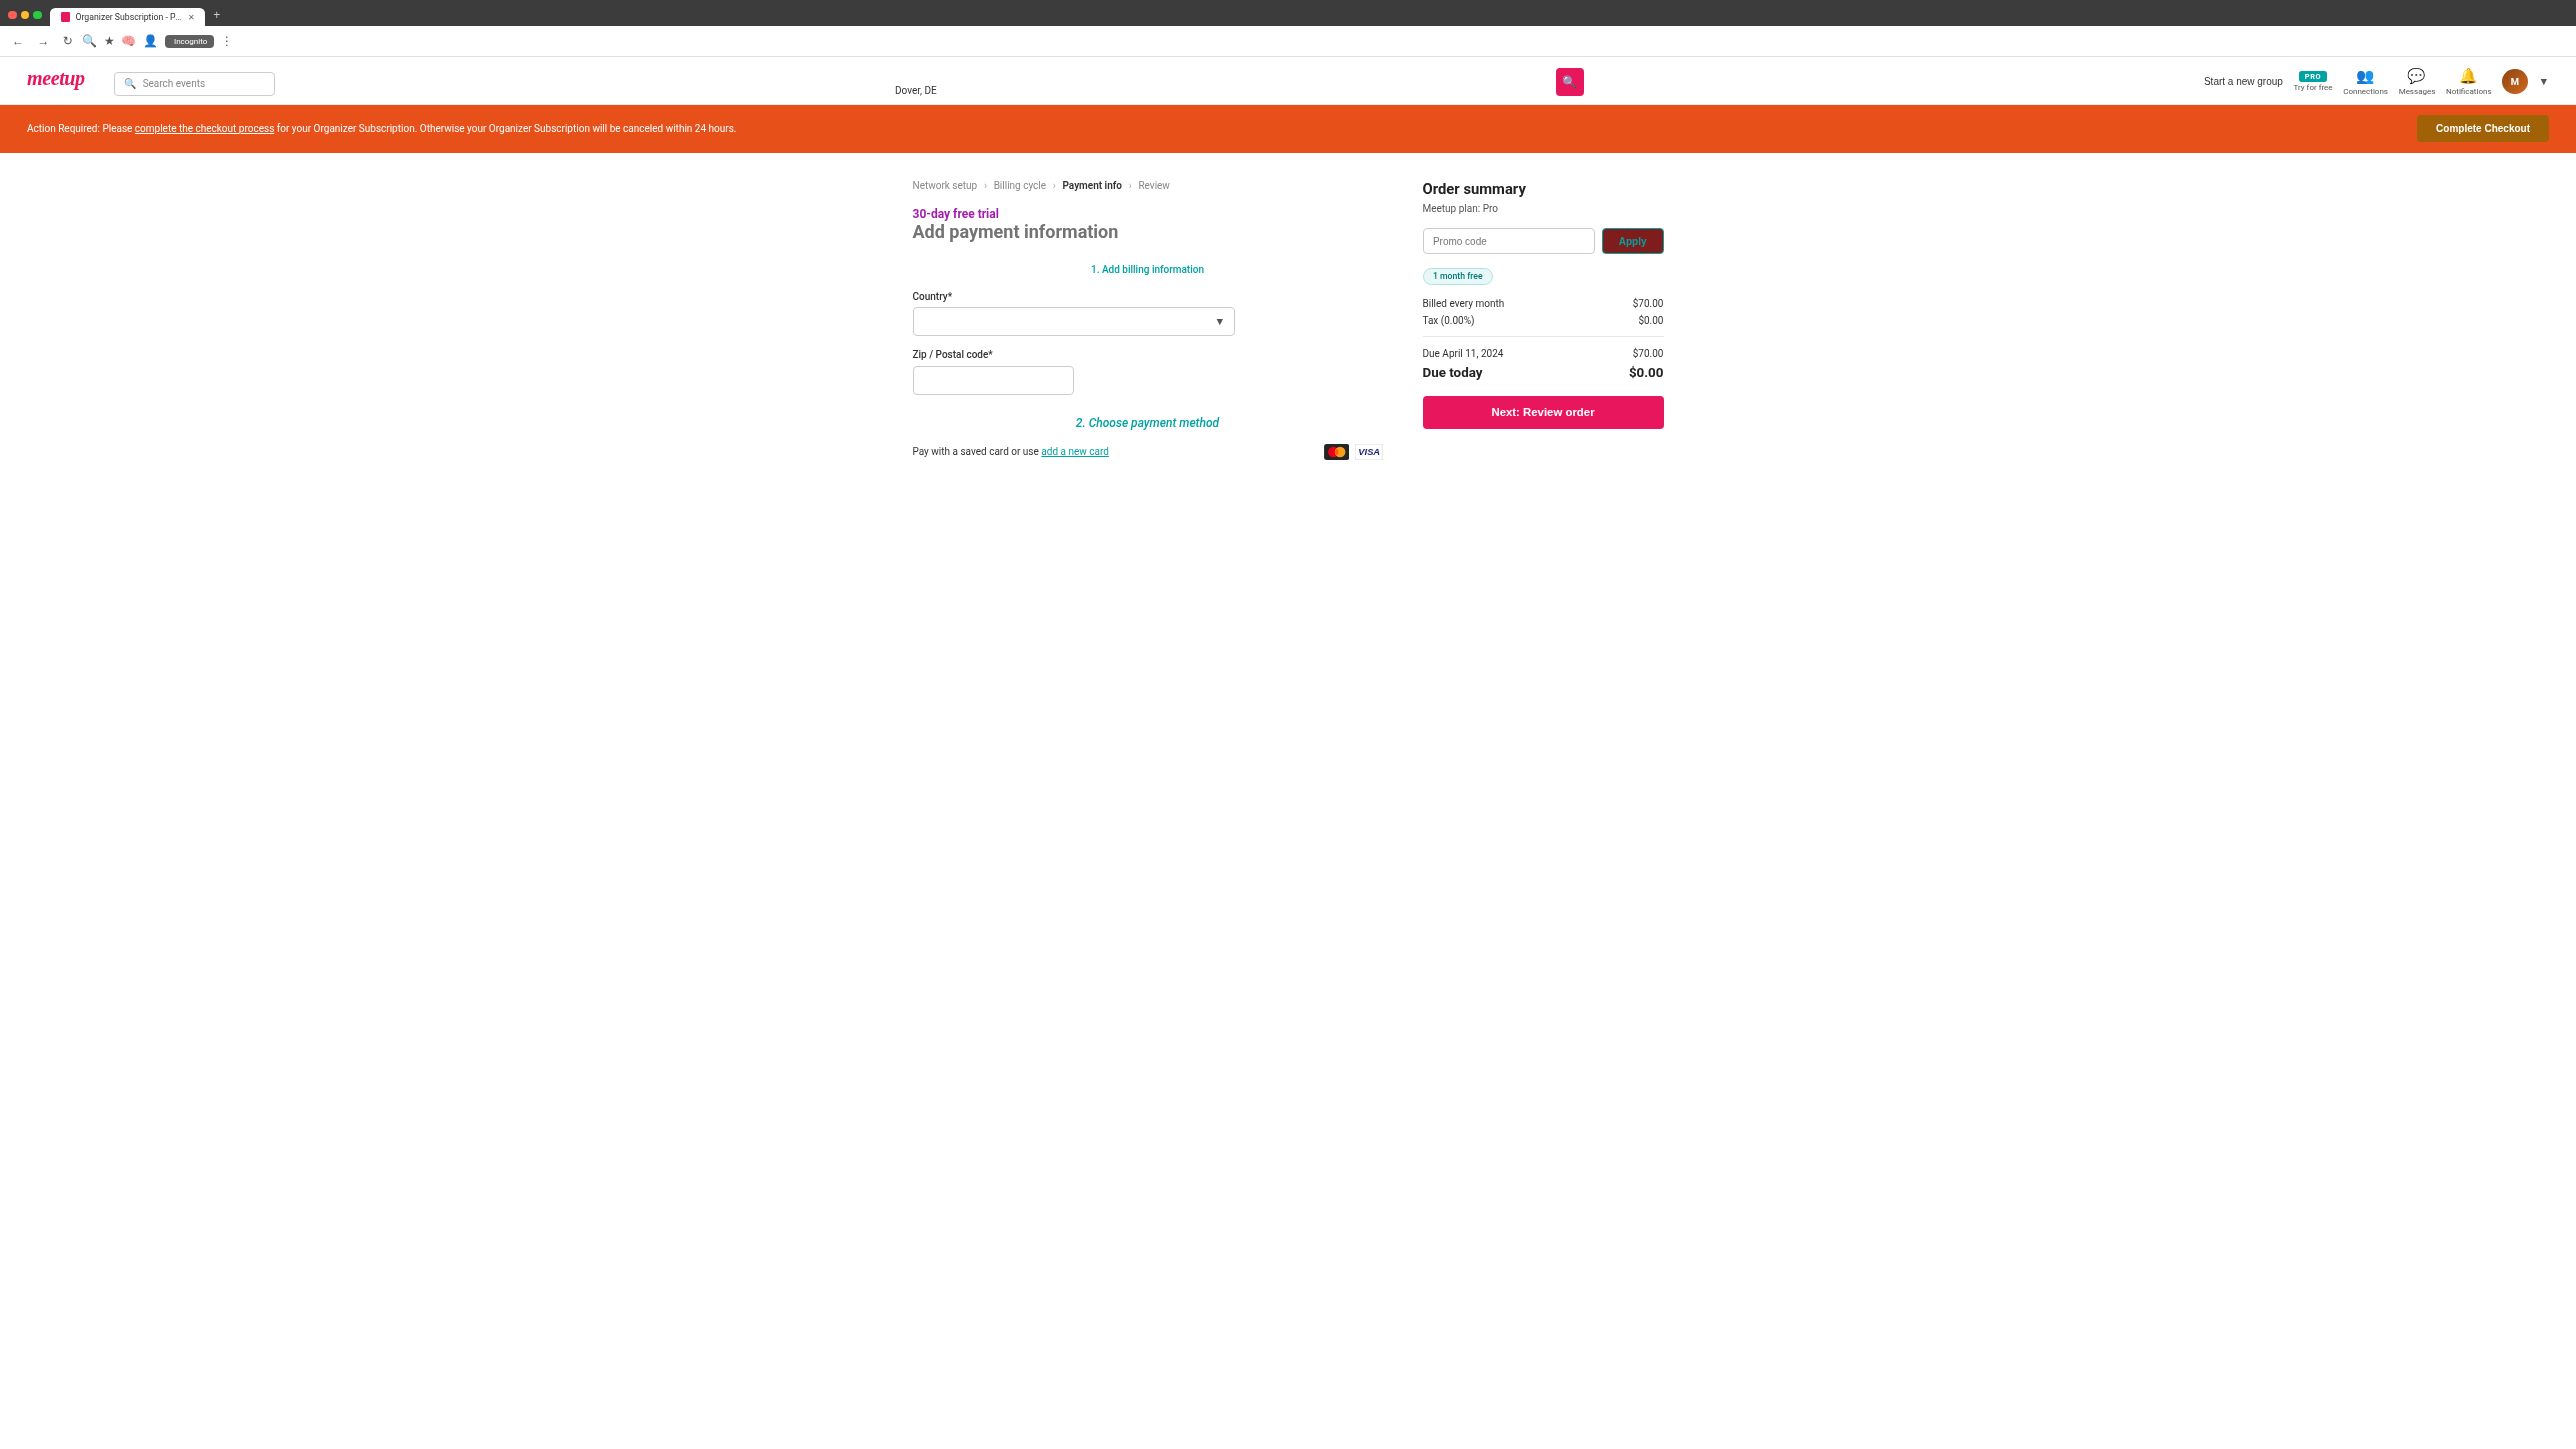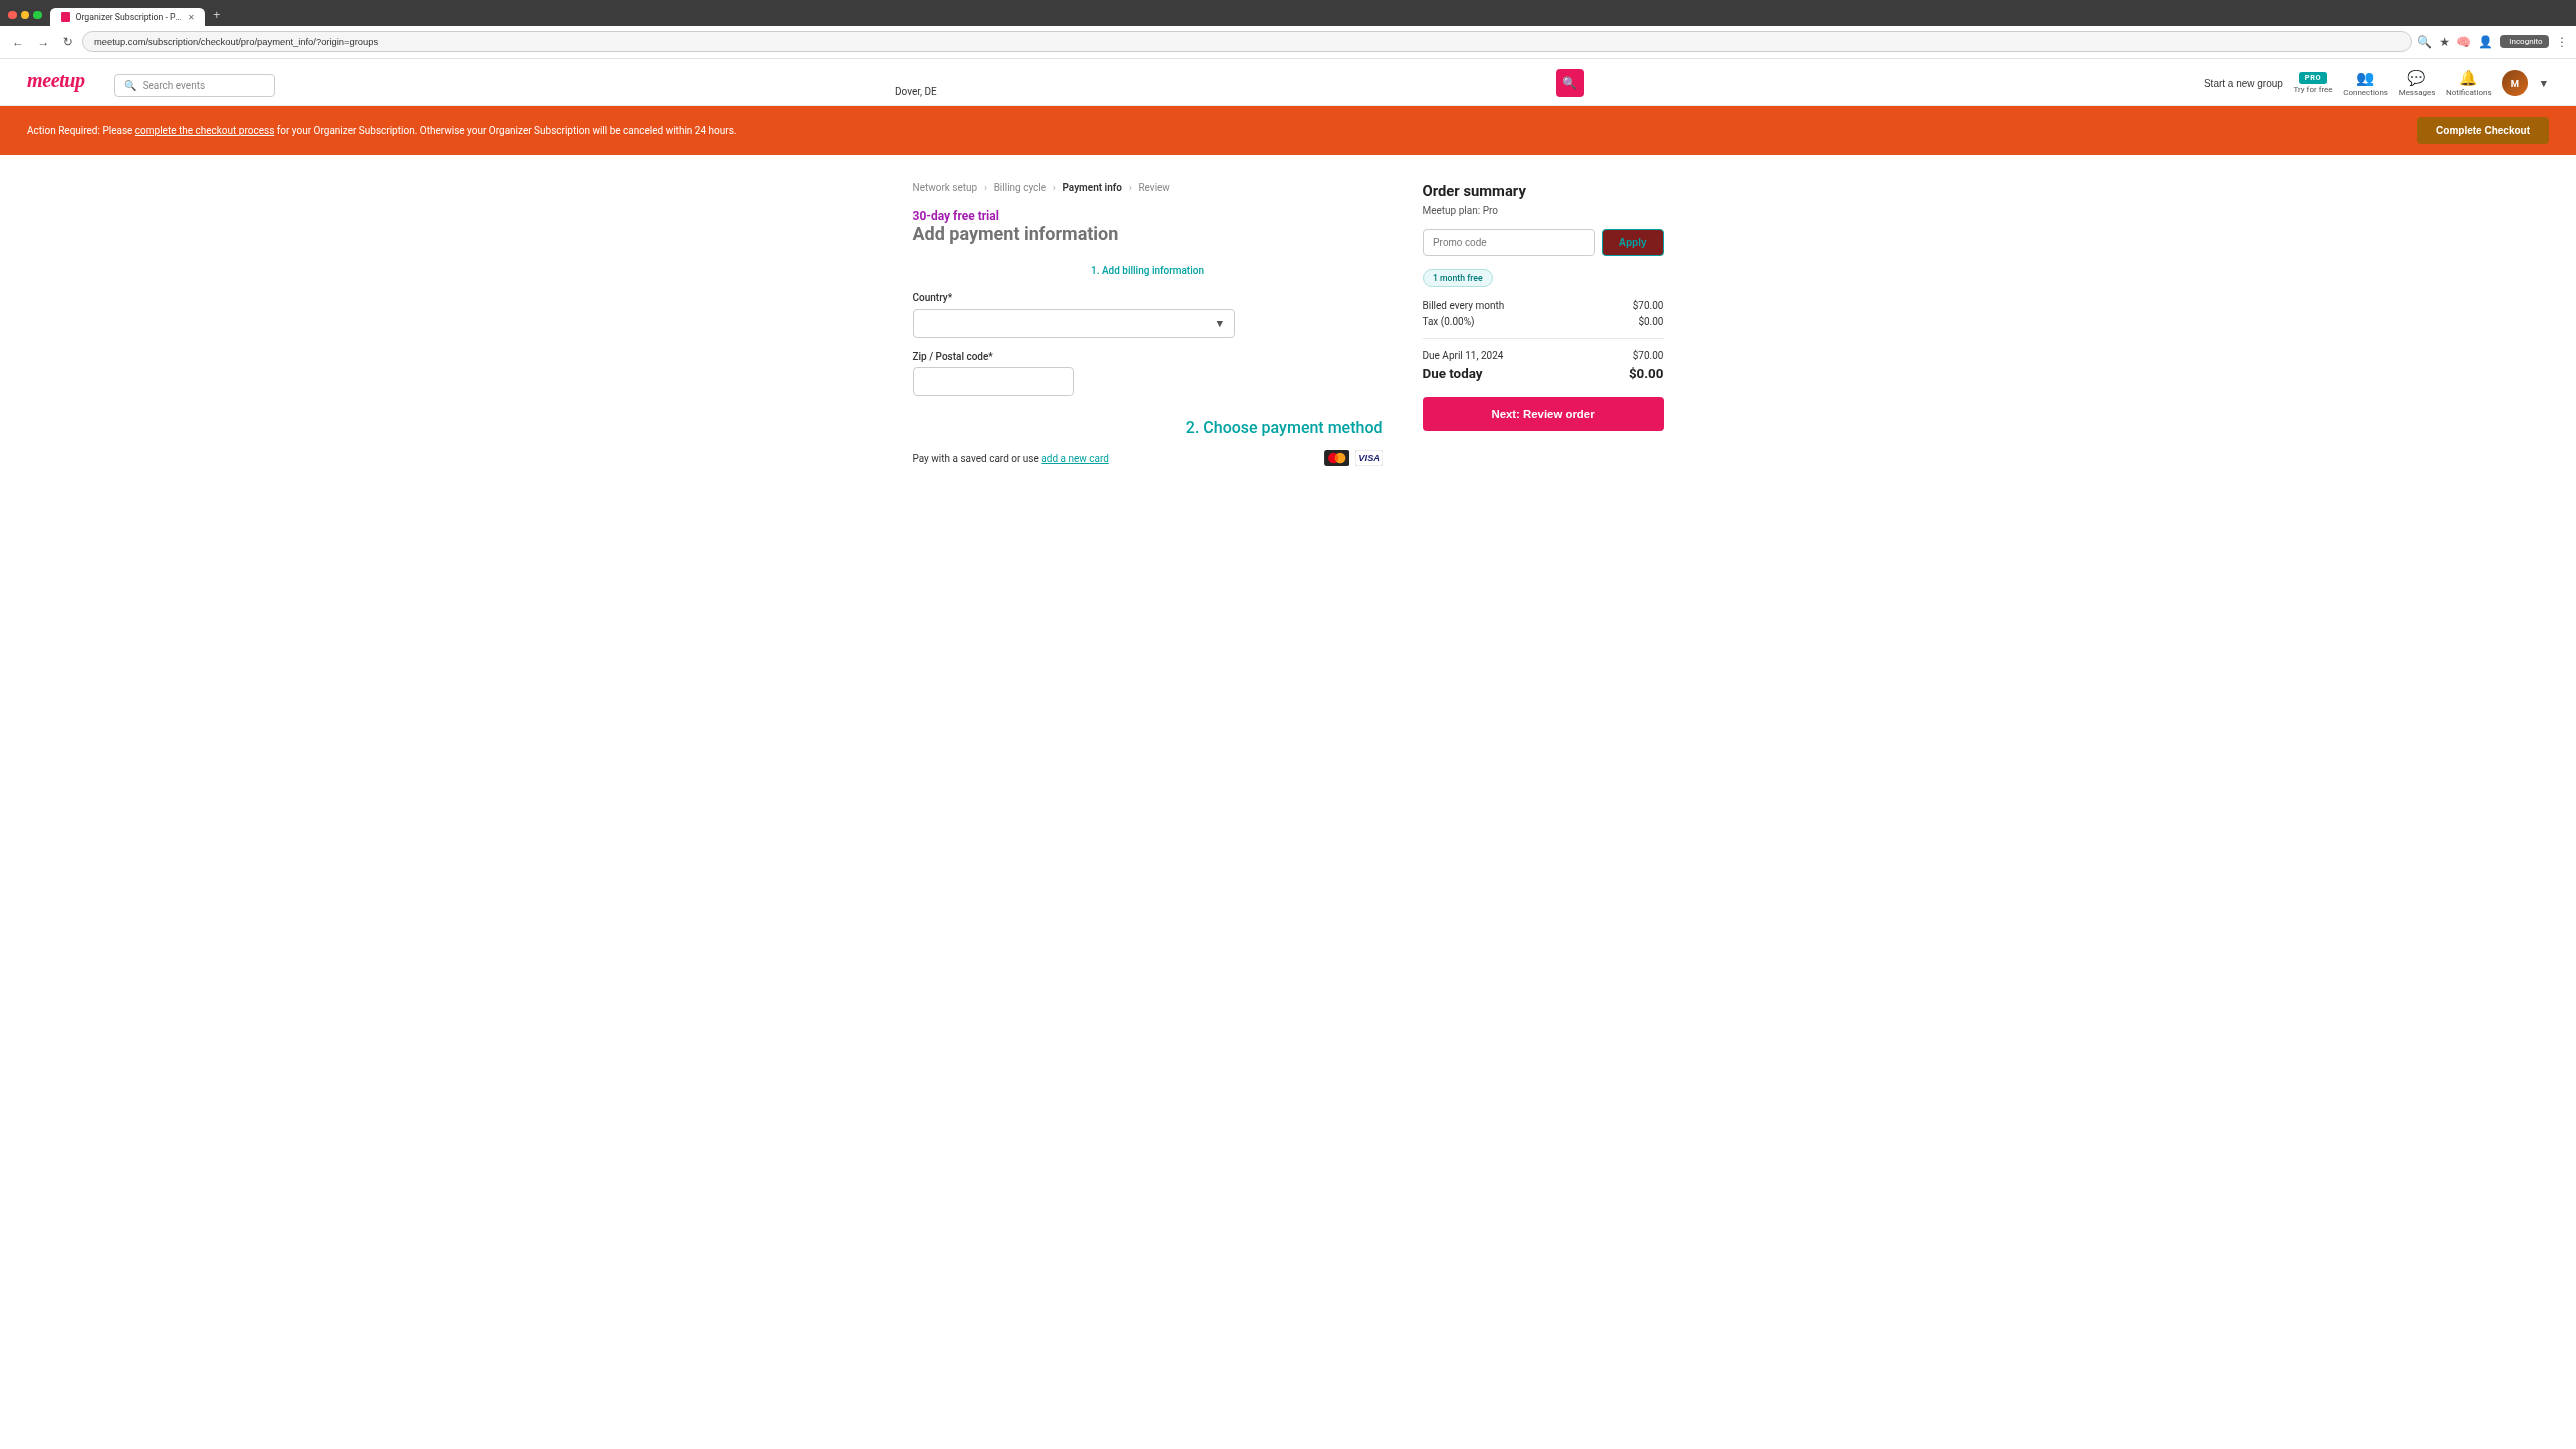--- a/index.html
+++ b/index.html
@@ -46,21 +46,21 @@
 
     
     .form-section-label { text-align: center; color: #00a2a2; font-size: 10px; font-weight: 500; margin-bottom: 16px; }
     .form-group { margin-bottom: 13.4px; }
     .form-label { font-size: 10px; color: #333; font-weight: 500; margin-bottom: 5.4px; display: block; }
     .form-select { width: 100%; max-width: 322px; padding: 8px 10.7px; border: 0.7px solid #ccc; border-radius: 4px; font-size: 10px; color: #333; background: #fff; appearance: none; cursor: pointer; display: flex; align-items: center; justify-content: space-between; }
     .select-wrapper { position: relative; max-width: 322px; }
     .select-wrapper select { width: 100%; padding: 8px 10.7px; border: 0.7px solid #ccc; border-radius: 4px; font-size: 10px; color: #333; background: #fff; appearance: none; cursor: pointer; }
     .select-arrow { position: absolute; right: 9.4px; top: 50%; transform: translateY(-50%); color: #555; pointer-events: none; }
     .form-input { max-width: 161px; width: 100%; padding: 8px 10.7px; border: 0.7px solid #ccc; border-radius: 4px; font-size: 10px; color: #333; }
-    .payment-section-label { text-align: right; color: #00a2a2; font-size: 16px; font-weight: 500; margin: 21.5px 0 13.4px; }
+    .payment-section-label { text-align: center; color: #00a2a2; font-size: 12px; font-weight: 500; margin: 21.5px 0 13.4px; font-style: italic; }
     .payment-saved-link { color: #00a2a2; text-decoration: underline; cursor: pointer; }
     .card-icons { display: flex; gap: 5.4px; align-items: center; }
 
     
     .order-summary { background: #fff; }
     .order-summary-title { font-size: 14.8px; font-weight: 700; color: #222; margin-bottom: 5.4px; }
     .plan-name { font-size: 10px; color: #555; margin-bottom: 13.4px; }
     .promo-row { display: flex; gap: 6.7px; margin-bottom: 13.4px; }
     .promo-input { flex: 1; padding: 6.7px 9.4px; border: 0.7px solid #ccc; border-radius: 4px; font-size: 10px; color: #888; }
     .apply-btn { padding: 6.7px 16px; border: 1.3px solid #00a2a2; background: #7f1d1d; color: #00a2a2; border-radius: 4px; font-size: 10px; font-weight: 600; cursor: pointer; }
@@ -99,21 +99,20 @@
         <span style="margin-left:auto; color:#666; font-size:8px; cursor:pointer;">✕</span>
       </div>
       <button class="browser-tab-new">+</button>
     </div>
   </div>
 </div>
 <div style="background:#fff; padding: 5.4px 8px; display:flex; align-items:center; gap:5.4px; border-bottom:0.7px solid #e0e0e0;">
   <button class="browser-nav-btn">←</button>
   <button class="browser-nav-btn">→</button>
   <button class="browser-nav-btn">↻</button>
-  <input class="browser-address-bar" value="meetup.com/subscription/checkout/pro/payment_info/?origin=groups" readonly="" style="">
   <div style="display:flex; align-items:center; gap:6.7px; color:#555;">
     <span style="font-size:12px; cursor:pointer;">🔍</span>
     <span style="font-size:12px; cursor:pointer;">★</span>
     <span style="font-size:12px; cursor:pointer;">🧠</span>
     <span style="font-size:12px; cursor:pointer;">👤</span>
     <div class="incognito-badge">
       <span>🉖</span>
       <span>Incognito</span>
     </div>
     <span style="font-size:12px; cursor:pointer;">⋮</span>

